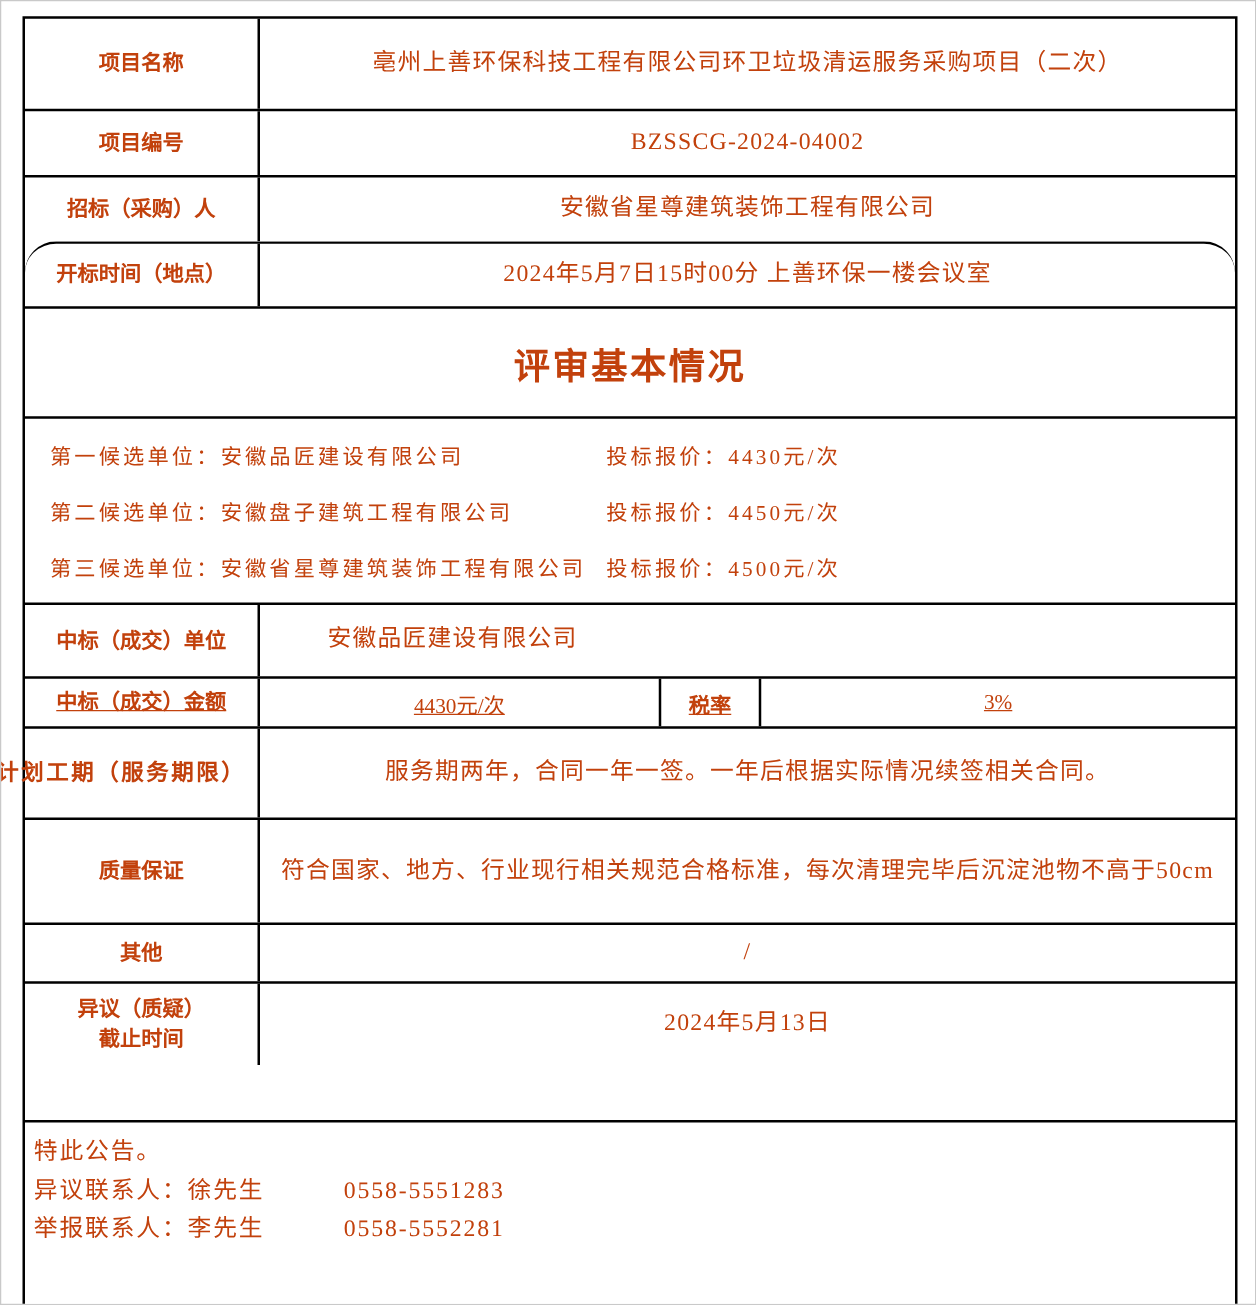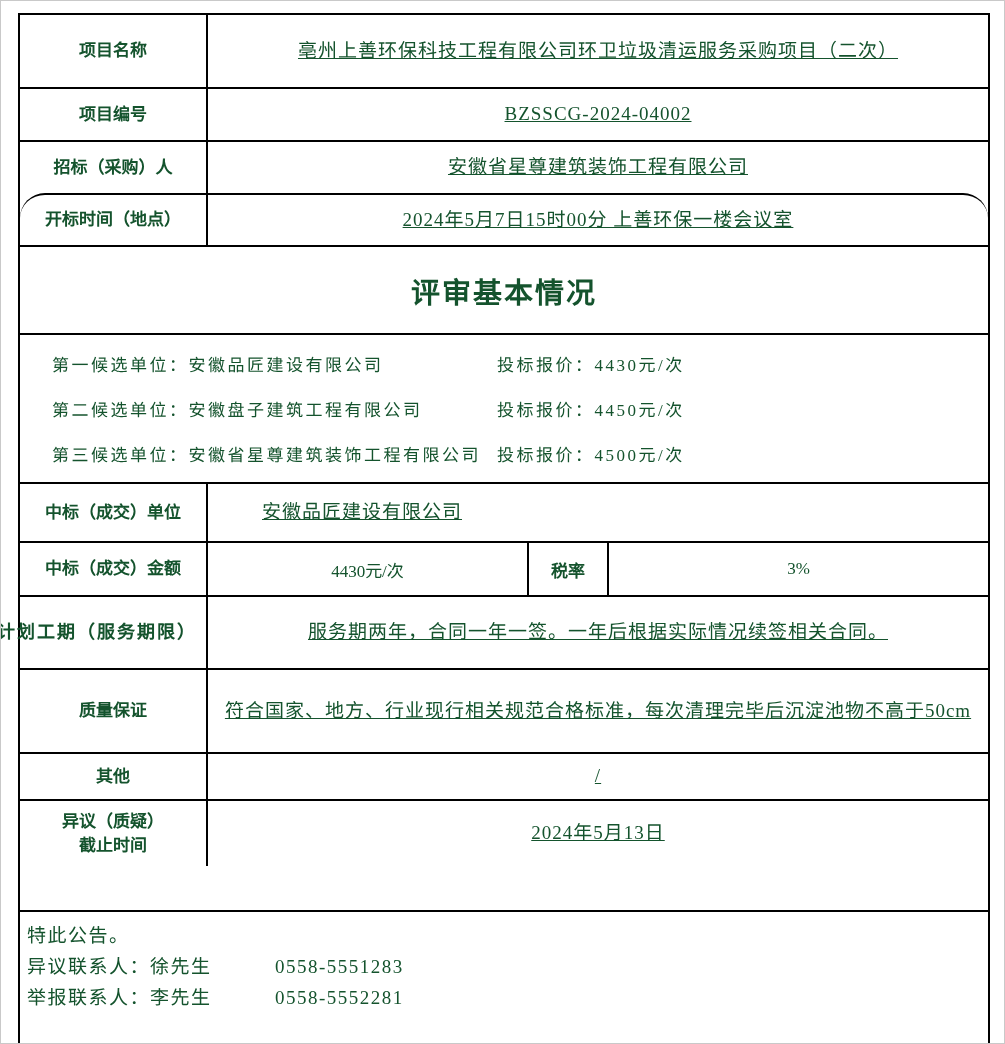--- a/index.html
+++ b/index.html
@@ -1,52 +1,51 @@
 <!DOCTYPE html>
 <html lang="zh-CN"><head>
 <meta charset="utf-8">
 <style>
   html,body{margin:0;padding:0;background:#fff;}
   .page{
     position:relative;width:1005px;height:1044px;overflow:hidden;
     box-sizing:border-box;border:1px solid #c9c9c9;background:#fff;
-    font-family:"Liberation Serif","DejaVu Serif",serif;color:#14532d;
+    font-family:"Liberation Serif","DejaVu Serif",serif;color:#c2410c;
   }
   .doc-table{
     position:absolute;left:17px;top:12px;width:972px;
     box-sizing:border-box;border:2px solid #000;background:#fff;
   }
   .row{display:flex;border-top:2px solid #000;box-sizing:border-box;}
   .row:first-child{border-top:none;}
   .cell{box-sizing:border-box;display:flex;align-items:center;justify-content:center;}
   .cell.label{
     flex:0 0 188px;width:188px;border-right:2px solid #000;
     font-family:"Liberation Sans","DejaVu Sans",sans-serif;font-weight:bold;
     font-size:17px;text-align:center;line-height:1.4;overflow:visible;
   }
   .cell.value{
     flex:1;font-size:19px;letter-spacing:1px;text-align:right;line-height:1.5;
     padding:0 10px;
-    text-decoration:underline;
   }
   .cell.full{flex:1;}
   
   .h-r1{height:72px;}.h-r2{height:53px;}.h-r3{height:53px;}.h-r4{height:52px;border-radius:25px;}
   .h-head{height:88px;}.h-cand{height:149px;}.h-unit{height:59px;gap:44px;}
-  .h-amt{height:54px;}.h-period{height:73px;}.h-qual{height:84px;}
+  .h-amt{height:40px;text-decoration:underline;}.h-period{height:73px;}.h-qual{height:84px;}
   .h-other{height:47px;}.h-obj{height:67px;}.h-foot{height:157px;margin-top:44px;}
   
   .section-title{
     font-family:"Liberation Sans","DejaVu Sans",sans-serif;font-weight:bold;
     font-size:29px;letter-spacing:2px;
   }
   
   .candidates{
     flex:1;display:flex;flex-direction:column;justify-content:flex-start;
-    padding:6px 0 0 20px;font-size:17px;letter-spacing:2.5px;margin-left:12px;
+    padding:6px 0 0 20px;font-size:17px;letter-spacing:2.5px;
   }
   .cand-line{display:flex;align-items:center;height:45px;}
   .cand-left{flex:0 0 445px;white-space:nowrap;}
   .cand-right{white-space:nowrap;}
   
   .unit-value{justify-content:flex-start;text-align:left;font-size:20px;
     letter-spacing:2px;padding-left:6px;}
   
   .amount-value{flex:0 0 321px;border-right:2px solid #000;font-size:17px;}
   .tax-label{

